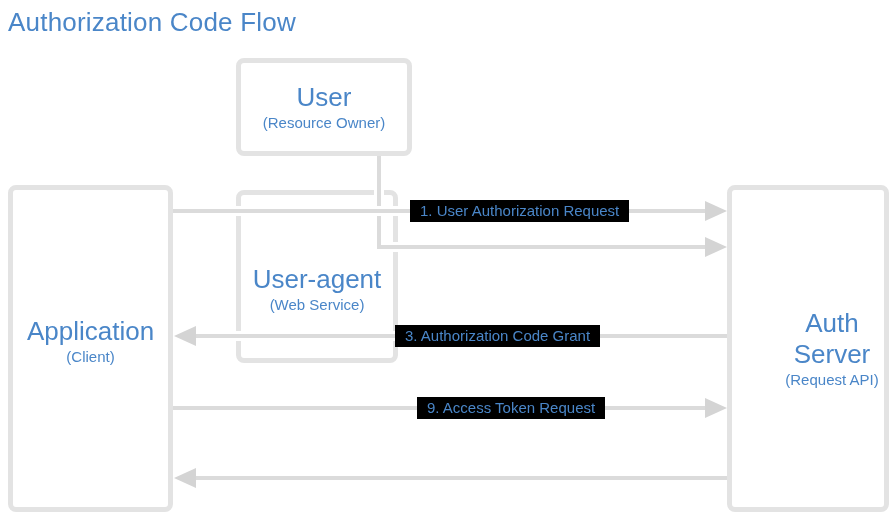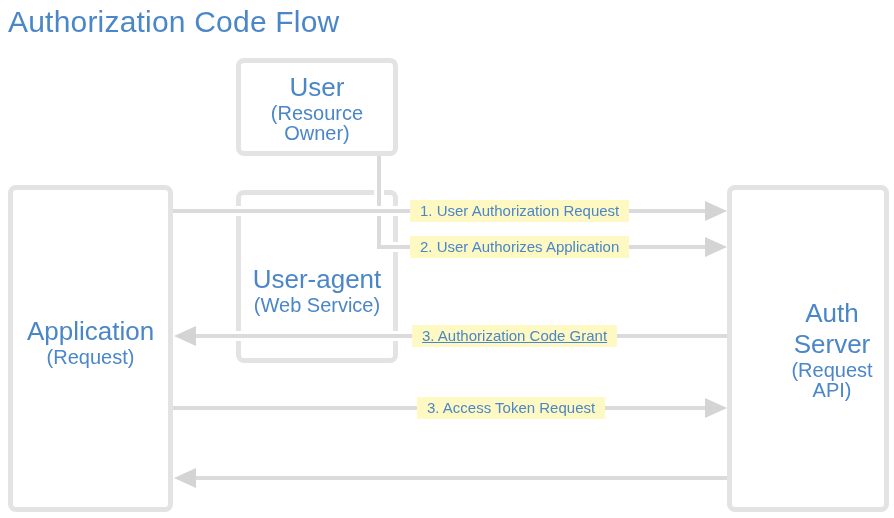--- a/index.html
+++ b/index.html
@@ -7,34 +7,34 @@
     --line:#dbdbdb;
     --arrow:#d4d4d4;
     --box-border:#e3e3e3;
   }
   *{box-sizing:border-box;margin:0;padding:0;}
   body{background:#fff;font-family:"Liberation Sans",sans-serif;}
   .canvas{position:relative;width:894px;height:518px;background:#fff;overflow:hidden;}
 
   .title{
     position:absolute;left:8px;top:6px;
-    font-size:30px;font-weight:400;color:var(--accent);line-height:32px;
+    font-size:26px;font-weight:400;color:var(--accent);line-height:32px;
     letter-spacing:.2px;
   }
 
   .node{
     position:absolute;background:#fff;
     border:5px solid var(--box-border);border-radius:8px;
     display:flex;flex-direction:column;align-items:center;justify-content:center;
     z-index:1;text-align:center;
   }
   .node-label{font-size:26px;color:var(--accent);line-height:31px;}
-  .node-sub{font-size:20px;color:var(--accent);line-height:20px;}
+  .node-sub{font-size:15px;color:var(--accent);line-height:20px;}
 
-  .node-user{left:236px;top:58px;width:162px;height:98px;}
+  .node-user{left:236px;top:58px;width:176px;height:98px;}
   .node-ua{left:236px;top:190px;width:162px;height:173px;padding-top:26px;}
   .node-app{left:8px;top:185px;width:165px;height:327px;padding-bottom:14px;}
   .node-auth{left:727px;top:185px;width:162px;height:327px;padding-left:48px;}
   .node-auth .node-label{max-width:112px;}
 
   
   .vline{
     position:absolute;width:4px;background:var(--line);
     box-shadow:-3px 0 0 0 #fff,3px 0 0 0 #fff;
     z-index:2;
@@ -56,26 +56,26 @@
        border-top:10px solid transparent;border-bottom:10px solid transparent;}
   .arr.right{border-left:22px solid var(--arrow);}
   .arr.left{border-right:22px solid var(--arrow);}
   .arr1{left:705px;top:201px;}
   .arr2{left:705px;top:237px;}
   .arr3{left:174px;top:326px;}
   .arr4{left:705px;top:398px;}
   .arr5{left:174px;top:468px;}
 
   .flow-label{
-    position:absolute;z-index:4;background:#fef9c3;color:var(--accent);
+    position:absolute;z-index:4;background:#000000;color:var(--accent);
     font-size:15px;line-height:22px;padding:0 10px;white-space:nowrap;
   }
   .lab1{left:410px;top:200px;}
   .lab2{left:410px;top:236px;}
-  .lab3{left:412px;top:325px;text-decoration:underline;}
+  .lab3{left:395px;top:325px;}
   .lab4{left:417px;top:397px;}
   .lab5{left:417px;top:467px;}
 </style>
 </head>
 <body>
 
 <div class="canvas">
 
   <div class="title">Authorization Code Flow</div>
 
@@ -84,42 +84,41 @@
     <div class="node-sub">(Resource Owner)</div>
   </div>
 
   <div class="node node-ua">
     <div class="node-label">User-agent</div>
     <div class="node-sub">(Web Service)</div>
   </div>
 
   <div class="node node-app">
     <div class="node-label">Application</div>
-    <div class="node-sub">(Request)</div>
+    <div class="node-sub">(Client)</div>
   </div>
 
   <div class="node node-auth">
     <div class="node-label">Auth Server</div>
     <div class="node-sub">(Request API)</div>
   </div>
 
   <div class="vline user-drop"></div>
 
   <div class="hline fl1"></div>
   <div class="arr right arr1"></div>
   <div class="flow-label lab1">1. User Authorization Request</div>
 
   <div class="hline fl2"></div>
   <div class="arr right arr2"></div>
-  <div class="flow-label lab2">2. User Authorizes Application</div>
 
   <div class="hline fl3"></div>
   <div class="arr left arr3"></div>
   <div class="flow-label lab3">3. Authorization Code Grant</div>
 
   <div class="hline fl4"></div>
   <div class="arr right arr4"></div>
-  <div class="flow-label lab4">3. Access Token Request</div>
+  <div class="flow-label lab4">9. Access Token Request</div>
 
   <div class="hline fl5"></div>
   <div class="arr left arr5"></div>
 
 </div>
 
 </body></html>

